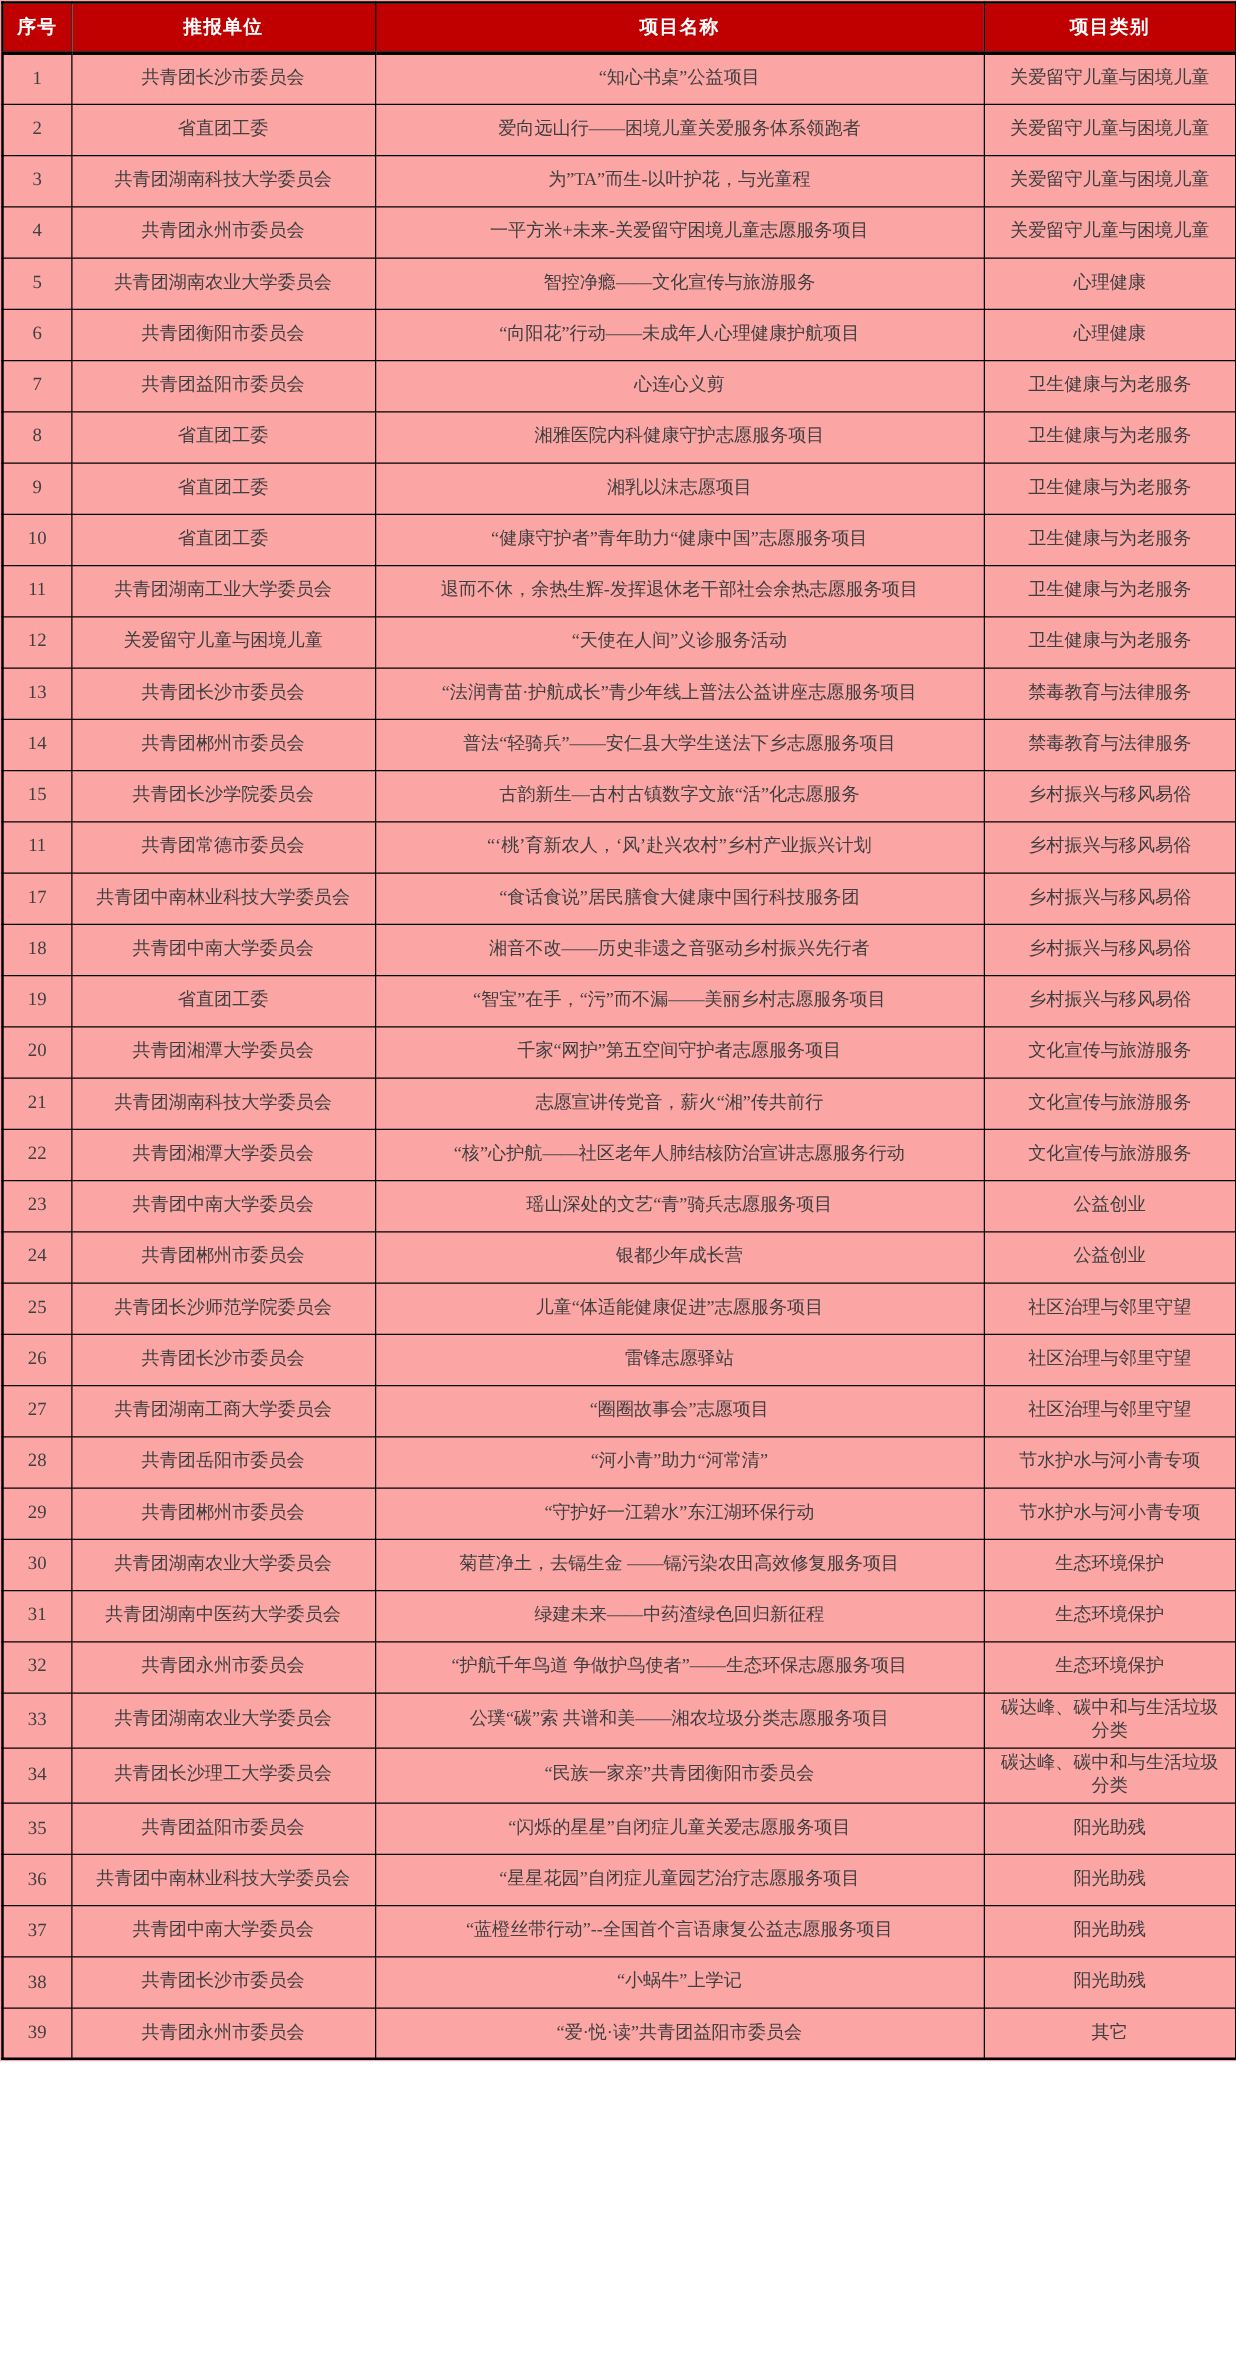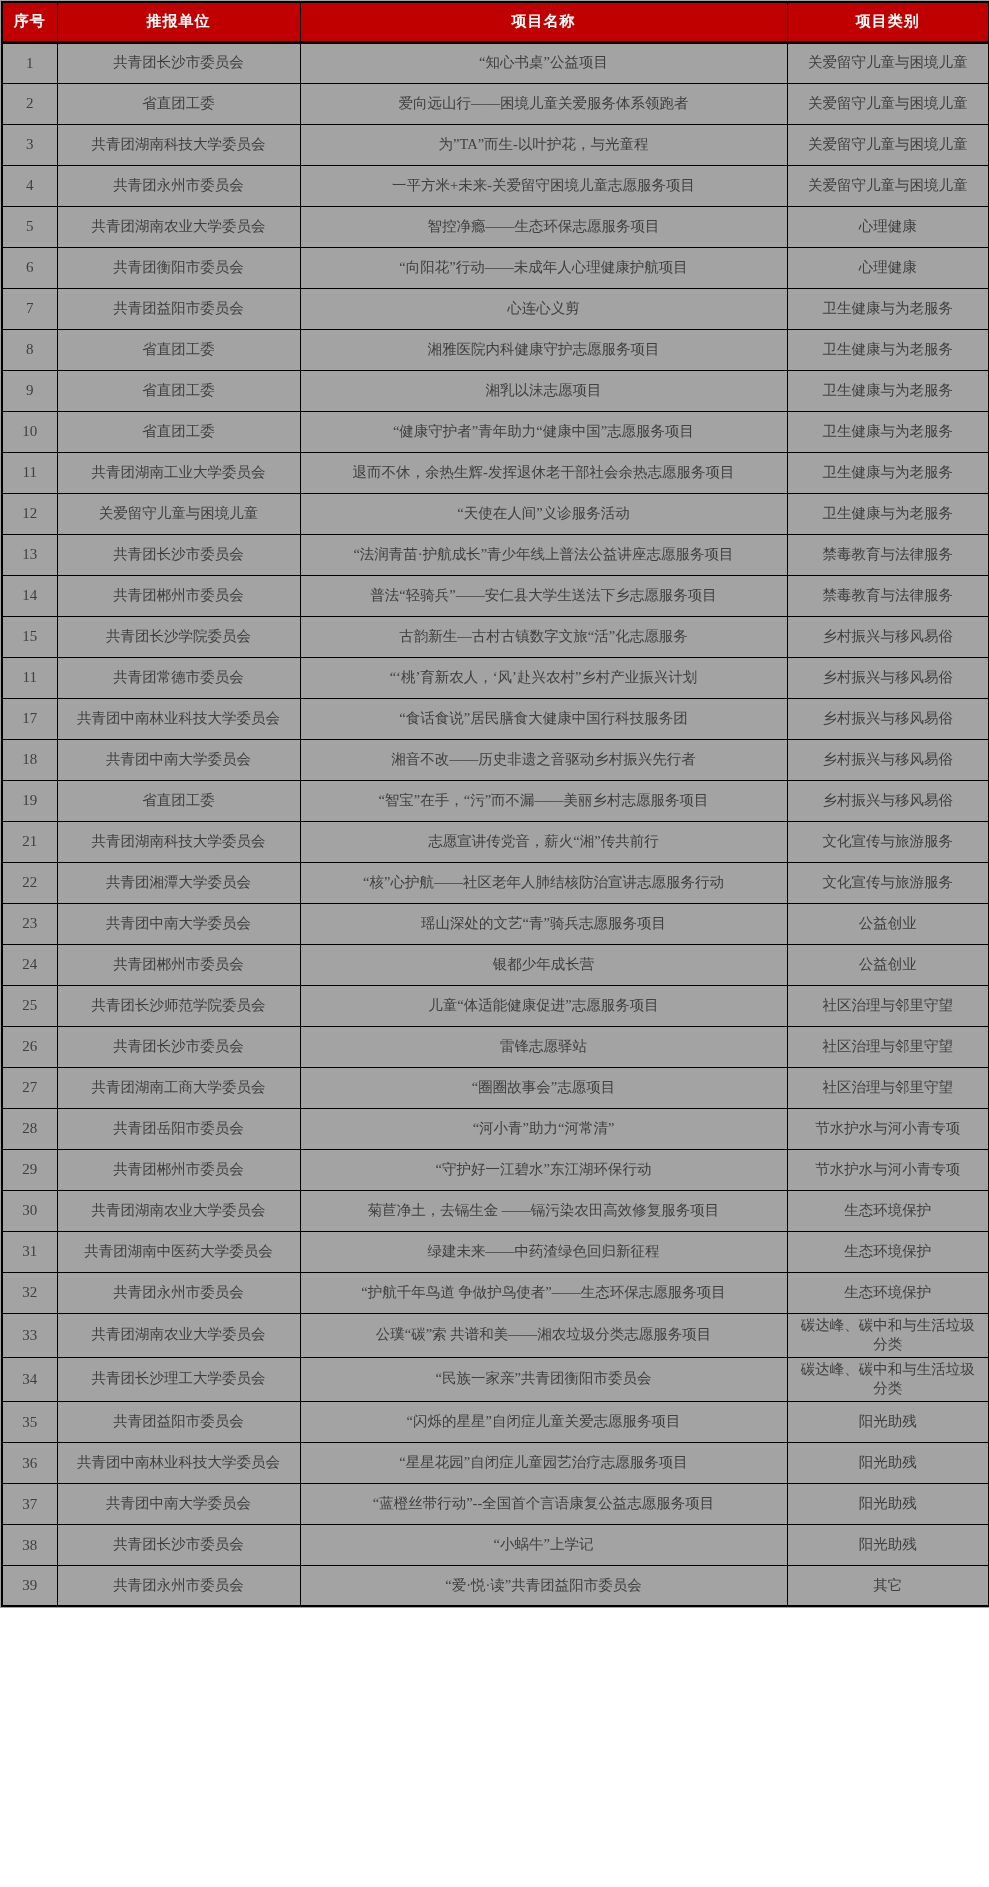--- a/index.html
+++ b/index.html
@@ -5,21 +5,21 @@
   html, body {
     margin: 0;
     padding: 0;
     background: #ffffff;
     font-family: "Liberation Serif", "DejaVu Serif", serif;
   }
   .page {
     width: 989px;
     box-sizing: border-box;
     padding: 1px;
-    background: #a3a3a3;
+    background: #fca5a5;
   }
   table.projects {
     border-collapse: collapse;
     table-layout: fixed;
     width: 987px;
     border: 2px solid #000;
   }
   col.c-no   { width: 55px; }
   col.c-unit { width: 243px; }
   col.c-name { width: 487px; }
@@ -99,21 +99,21 @@
         </tr>
         <tr>
           <td class="no-cell">4</td>
           <td class="unit-cell">共青团永州市委员会</td>
           <td class="name-cell">一平方米+未来-关爱留守困境儿童志愿服务项目</td>
           <td class="cat-cell">关爱留守儿童与困境儿童</td>
         </tr>
         <tr>
           <td class="no-cell">5</td>
           <td class="unit-cell">共青团湖南农业大学委员会</td>
-          <td class="name-cell">智控净瘾——生态环保志愿服务项目</td>
+          <td class="name-cell">智控净瘾——文化宣传与旅游服务</td>
           <td class="cat-cell">心理健康</td>
         </tr>
         <tr>
           <td class="no-cell">6</td>
           <td class="unit-cell">共青团衡阳市委员会</td>
           <td class="name-cell">“向阳花”行动——未成年人心理健康护航项目</td>
           <td class="cat-cell">心理健康</td>
         </tr>
         <tr>
           <td class="no-cell">7</td>
@@ -185,20 +185,26 @@
           <td class="no-cell">18</td>
           <td class="unit-cell">共青团中南大学委员会</td>
           <td class="name-cell">湘音不改——历史非遗之音驱动乡村振兴先行者</td>
           <td class="cat-cell">乡村振兴与移风易俗</td>
         </tr>
         <tr>
           <td class="no-cell">19</td>
           <td class="unit-cell">省直团工委</td>
           <td class="name-cell">“智宝”在手，“污”而不漏——美丽乡村志愿服务项目</td>
           <td class="cat-cell">乡村振兴与移风易俗</td>
+        </tr>
+        <tr>
+          <td class="no-cell">20</td>
+          <td class="unit-cell">共青团湘潭大学委员会</td>
+          <td class="name-cell">千家“网护”第五空间守护者志愿服务项目</td>
+          <td class="cat-cell">文化宣传与旅游服务</td>
         </tr>
         <tr>
           <td class="no-cell">21</td>
           <td class="unit-cell">共青团湖南科技大学委员会</td>
           <td class="name-cell">志愿宣讲传党音，薪火“湘”传共前行</td>
           <td class="cat-cell">文化宣传与旅游服务</td>
         </tr>
         <tr>
           <td class="no-cell">22</td>
           <td class="unit-cell">共青团湘潭大学委员会</td>

